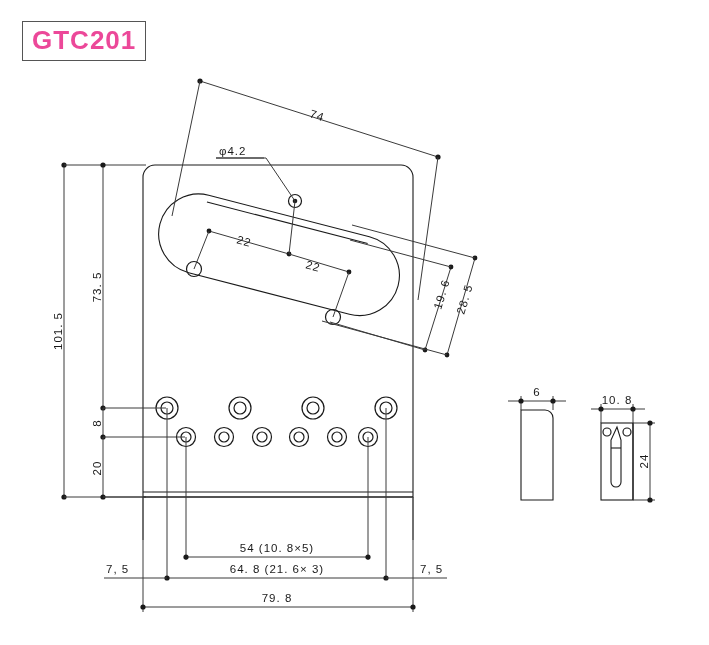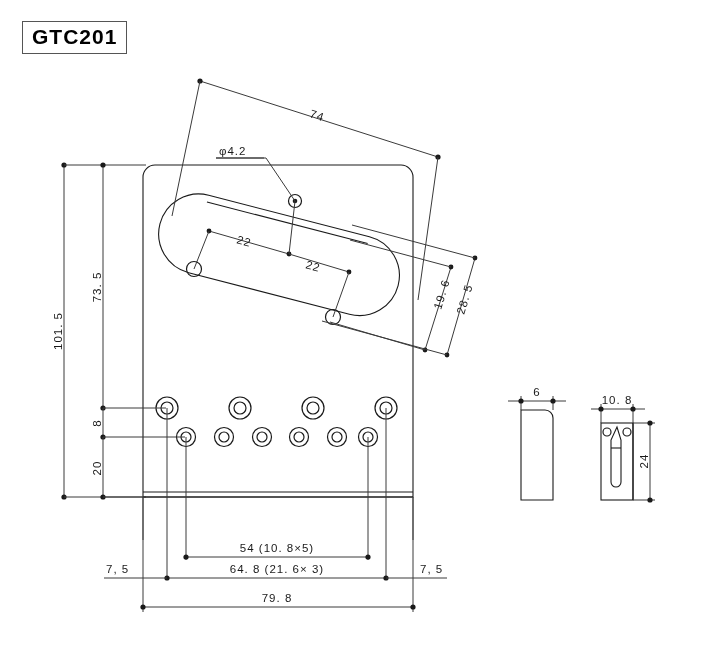--- a/index.html
+++ b/index.html
@@ -3,21 +3,21 @@
 <meta charset="utf-8">
 <style>
   html,body{margin:0;padding:0;background:#ffffff;}
   body{width:709px;height:645px;overflow:hidden;
        font-family:"Liberation Sans",sans-serif;}
   #sheet{position:relative;width:709px;height:645px;background:#fff;}
   #title-box{position:absolute;left:22px;top:21px;
       border:1px solid #555;background:#fff;
       padding:3px 9px 4px 9px;}
   #title-box span{font-family:"Liberation Sans",sans-serif;
-      font-weight:bold;font-size:21px;letter-spacing:1px;color:#000000;}
+      font-weight:bold;font-size:26px;letter-spacing:1px;color:#ec4899;}
   svg{position:absolute;left:0;top:0;}
   .ln{stroke:#1a1a1a;stroke-width:1.1;fill:none;}
   .ln-thin{stroke:#4a4a4a;stroke-width:1;fill:none;}
   .dim{stroke:#3a3a3a;stroke-width:1;fill:none;}
   .ext{stroke:#3a3a3a;stroke-width:1;fill:none;}
   .hole{stroke:#1a1a1a;stroke-width:1.2;fill:none;}
   .dot{fill:#1a1a1a;}
   .txt{font-family:"Liberation Sans",sans-serif;font-size:11.5px;
        fill:#1a1a1a;letter-spacing:1px;}
 </style>

